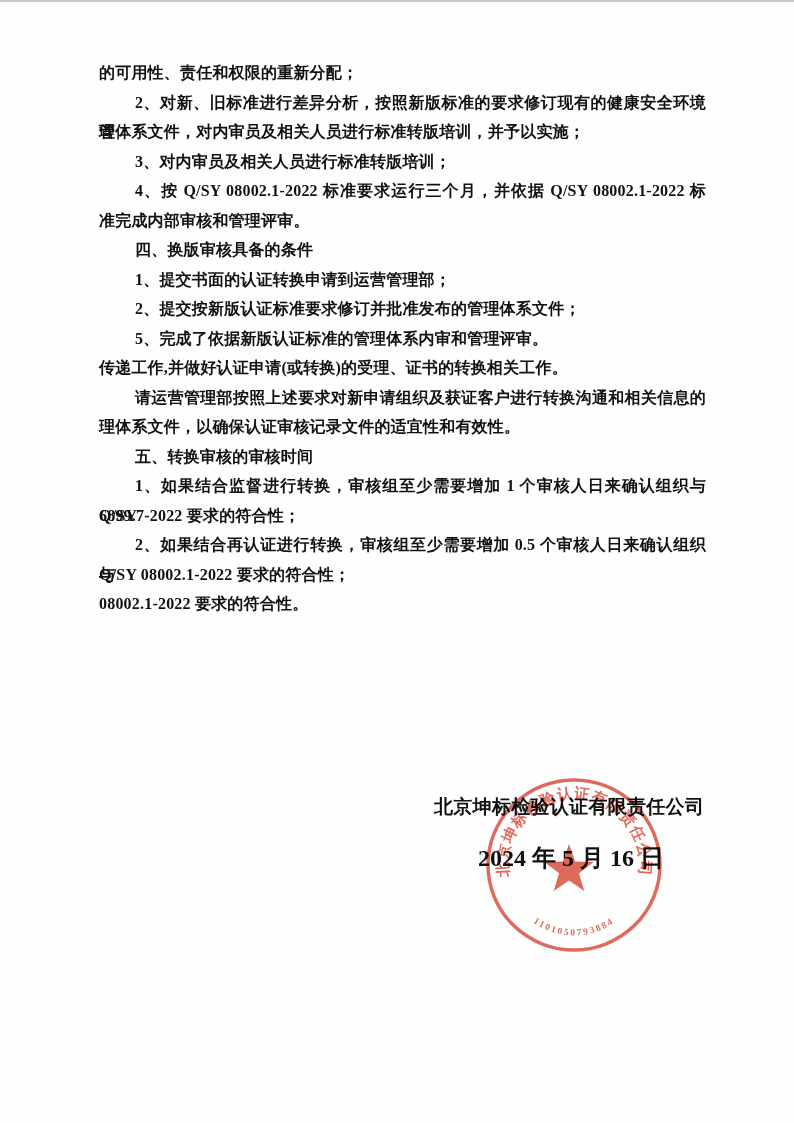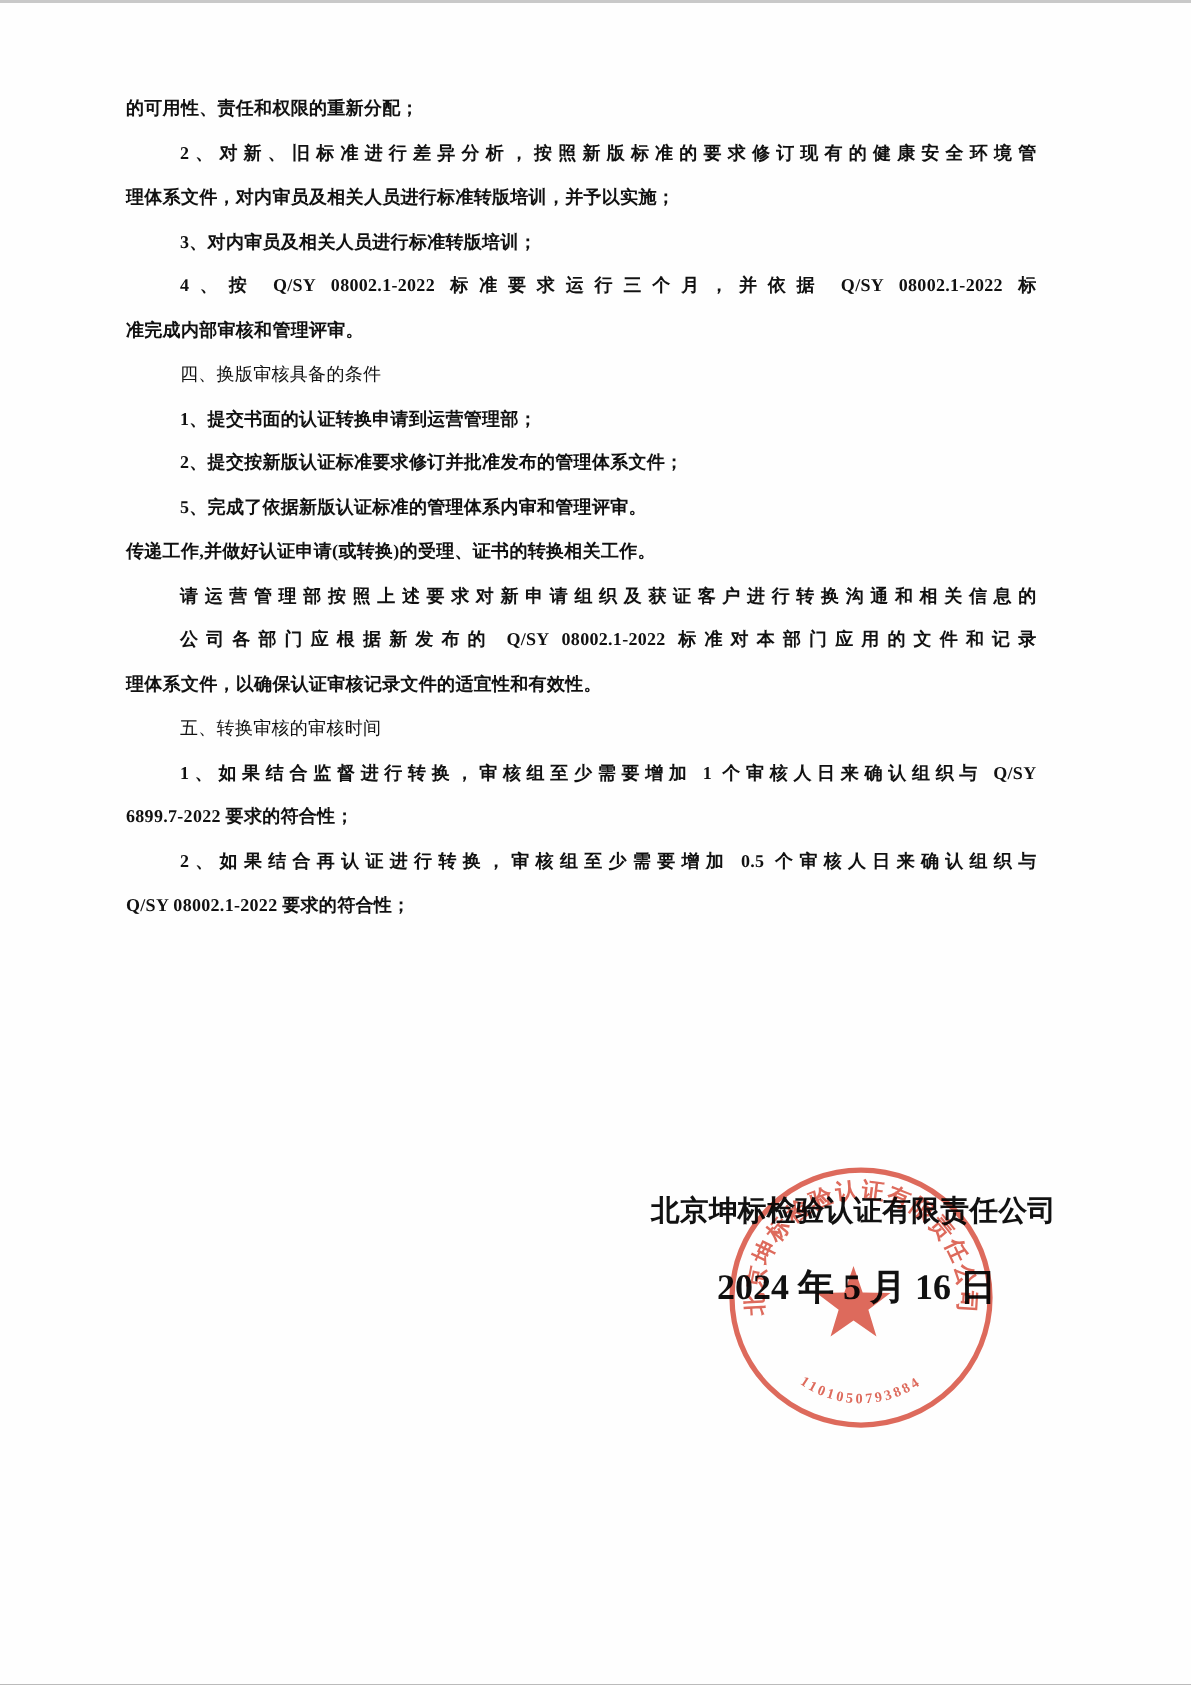--- a/index.html
+++ b/index.html
@@ -18,43 +18,43 @@
     color: #111;
   }
   .scan-edge-top {
     position: absolute;
     left: 0; top: 0;
     width: 100%; height: 2px;
     background: #c9c9c9;
   }
   .body-lines {
     position: absolute;
-    left: 84px;
+    left: 99px;
     top: 58px;
     width: 607px;
-    font-size: 12px;
+    font-size: 16px;
     line-height: 29.5px;
     font-weight: bold;
     letter-spacing: 0.2px;
     white-space: nowrap;
   }
   .body-lines .line {
     height: 29.5px;
   }
   .body-lines .line.indent {
     text-indent: 36px;
   }
   .body-lines .line.fill {
     white-space: normal;
     text-align: justify;
     text-align-last: justify;
     text-justify: inter-character;
   }
   .body-lines .line.bold {
-    font-weight: 400;
+    font-weight: 700;
   }
   .sig-company {
     position: absolute;
     left: 434px;
     top: 794px;
     font-size: 19px;
     font-weight: bold;
     letter-spacing: 0.3px;
   }
   .sig-date {
@@ -98,27 +98,27 @@
       <div class="line">理体系文件，对内审员及相关人员进行标准转版培训，并予以实施；</div>
       <div class="line indent">3、对内审员及相关人员进行标准转版培训；</div>
       <div class="line indent fill">4、按 Q/SY 08002.1-2022 标准要求运行三个月，并依据 Q/SY 08002.1-2022 标</div>
       <div class="line">准完成内部审核和管理评审。</div>
       <div class="line indent bold">四、换版审核具备的条件</div>
       <div class="line indent">1、提交书面的认证转换申请到运营管理部；</div>
       <div class="line indent">2、提交按新版认证标准要求修订并批准发布的管理体系文件；</div>
       <div class="line indent">5、完成了依据新版认证标准的管理体系内审和管理评审。</div>
       <div class="line">传递工作,并做好认证申请(或转换)的受理、证书的转换相关工作。</div>
       <div class="line indent fill">请运营管理部按照上述要求对新申请组织及获证客户进行转换沟通和相关信息的</div>
-      <div class="line indent fill">公司各部门应根据新发布的 Q/SY 08002.1-2022 标准对本部门应用的文件和记录</div>
       <div class="line">理体系文件，以确保认证审核记录文件的适宜性和有效性。</div>
       <div class="line indent bold">五、转换审核的审核时间</div>
       <div class="line indent fill">1、如果结合监督进行转换，审核组至少需要增加 1 个审核人日来确认组织与 Q/SY</div>
       <div class="line">6899.7-2022 要求的符合性；</div>
       <div class="line indent fill">2、如果结合再认证进行转换，审核组至少需要增加 0.5 个审核人日来确认组织与</div>
       <div class="line">Q/SY 08002.1-2022 要求的符合性；</div>
+      <div class="line">08002.1-2022 要求的符合性。</div>
     </div>
 
   <div class="sig-company">北京坤标检验认证有限责任公司</div>
 
   <div class="sig-date">2024 年 5 月 16 日</div>
 
   <div class="stamp" style="color: rgb(217, 80, 63);">
     <svg viewBox="0 0 180 178" xmlns="http://www.w3.org/2000/svg">
       <defs>
         <path id="ring-path" d="M 25 99 A 66 66 0 1 1 155 99"></path>

